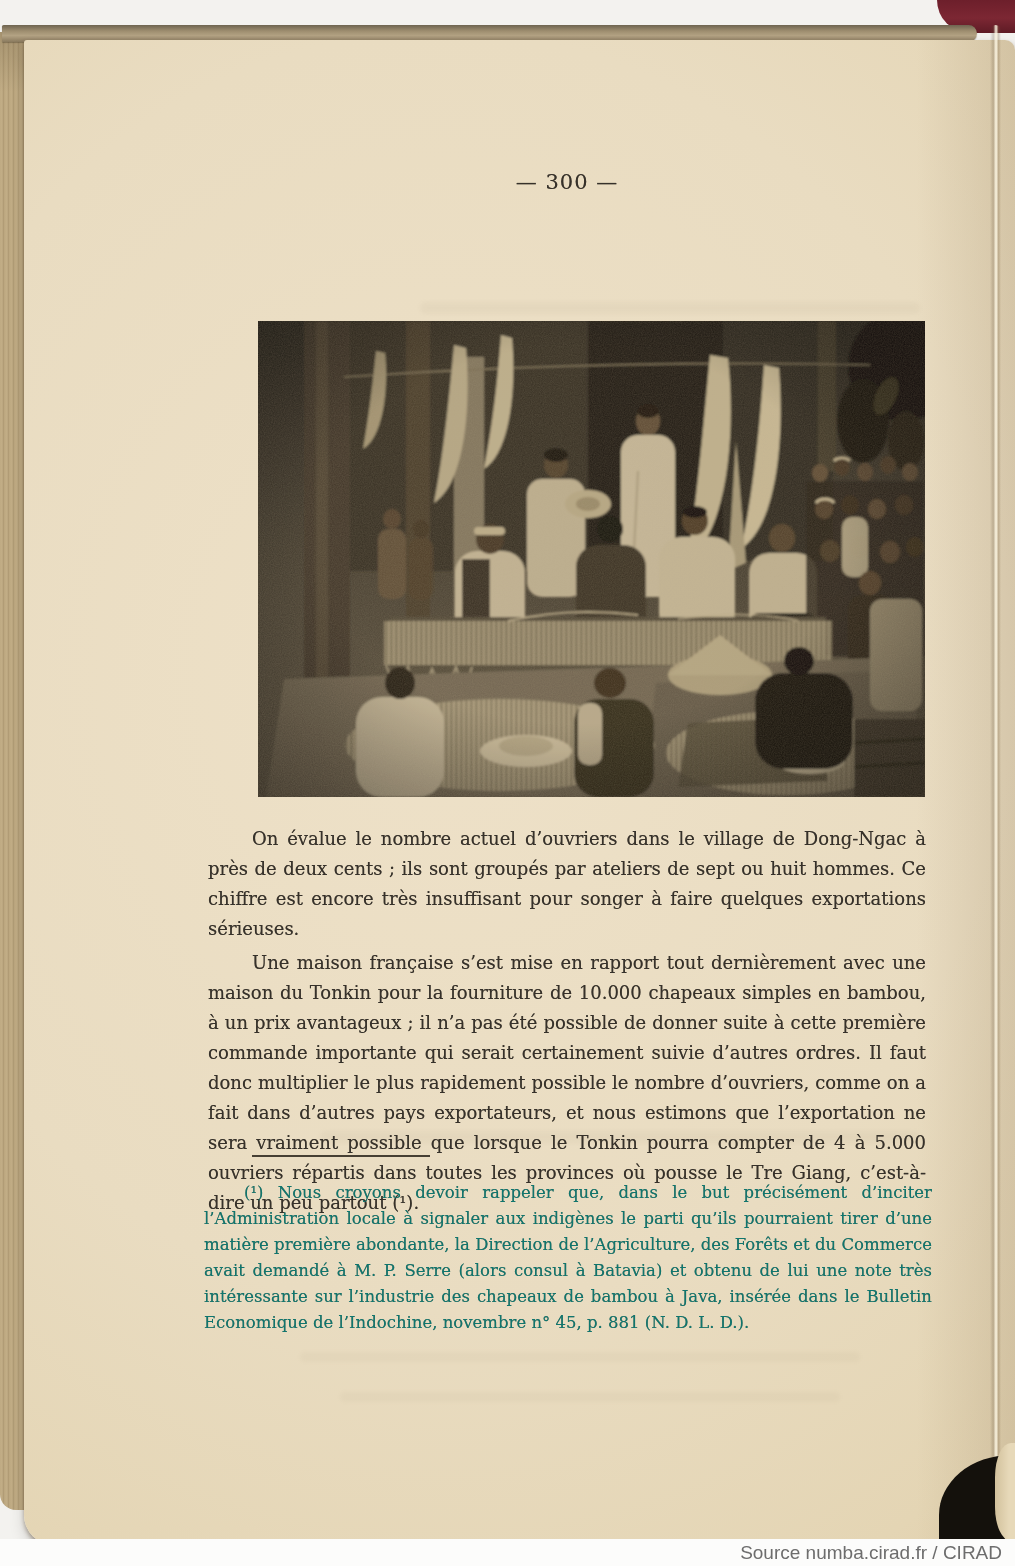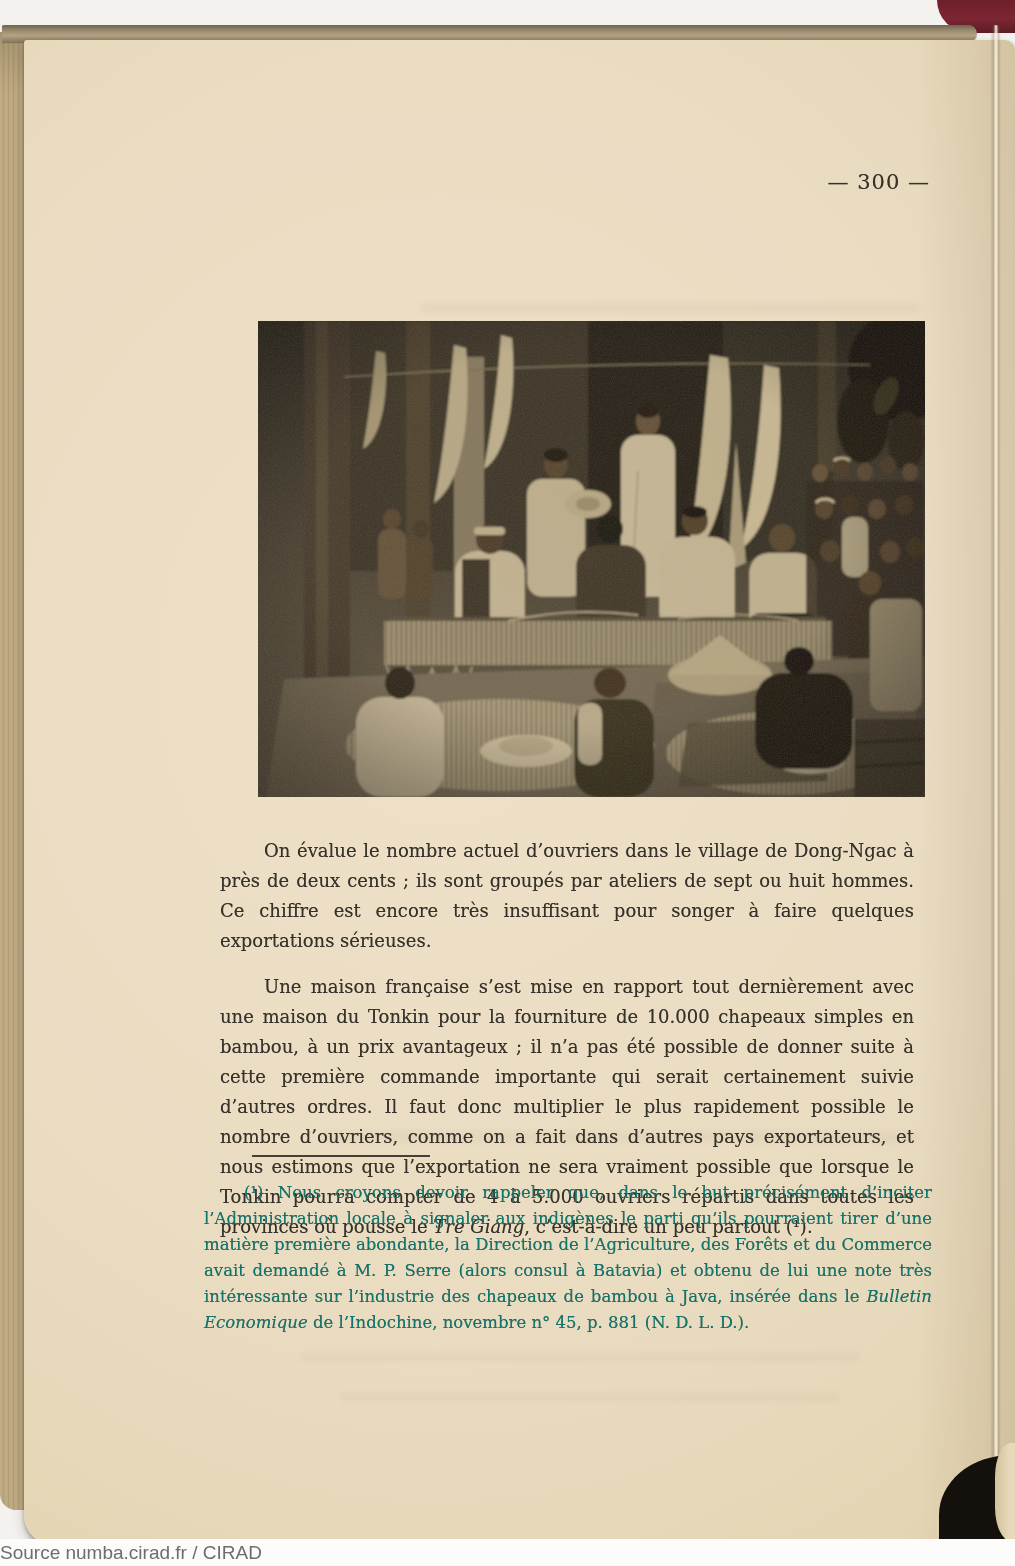--- a/index.html
+++ b/index.html
@@ -47,29 +47,29 @@
     background:#14110c;border-top-left-radius:72px 60px;z-index:3;
   }
   .page2-corner{
     position:absolute;right:0;bottom:25px;width:20px;height:98px;
     background:linear-gradient(90deg,#d2c19c,#e7d9b9 70%);
     border-radius:16px 0 0 16px / 34px 0 0 34px;z-index:4;
   }
   .source-bar{
     position:absolute;left:0;right:0;bottom:0;height:27px;background:#fcfcfb;z-index:10;
     font-family:"Liberation Sans", sans-serif;font-size:19px;line-height:27px;
-    color:#6d6d6d;text-align:left;box-sizing:border-box;
+    color:#6d6d6d;text-align:right;padding-right:13px;box-sizing:border-box;
   }
   
   .print{color:#36312a;text-shadow:0 0 .5px rgba(55,48,38,.55);z-index:5;position:absolute;}
-  .folio{top:170px;left:204px;width:726px;text-align:right;font-size:21px;letter-spacing:1px;}
+  .folio{top:170px;left:204px;width:726px;text-align:center;font-size:21px;letter-spacing:1px;}
   .p1{top:214px;left:204px;width:726px;font-size:18px;line-height:30px;text-align:justify;text-indent:44px;}
   .body2{top:820px;left:204px;width:726px;font-size:18px;line-height:30px;text-align:justify;}
-  .body2 p{margin:16px;text-indent:44px;}
-  .it{font-style:italic;}
+  .body2 p{margin:4px;text-indent:44px;}
+  .it{}
   .rule{top:1155px;left:252px;width:178px;height:2px;background:#463f33;z-index:5;position:absolute;}
   .footnote{top:1180px;left:204px;width:728px;font-size:16.5px;line-height:26px;text-align:justify;text-indent:40px;color:#0f766e;}
   
   .photo{
     position:absolute;top:321px;left:258px;width:667px;height:476px;z-index:5;
     mix-blend-mode:multiply;filter:saturate(.85) contrast(.98);
   }
   
   .ghost{position:absolute;height:12px;background:#8a7a5e;opacity:.06;filter:blur(2px);border-radius:6px;z-index:4;}
   .g1{top:302px;left:420px;width:500px;}

